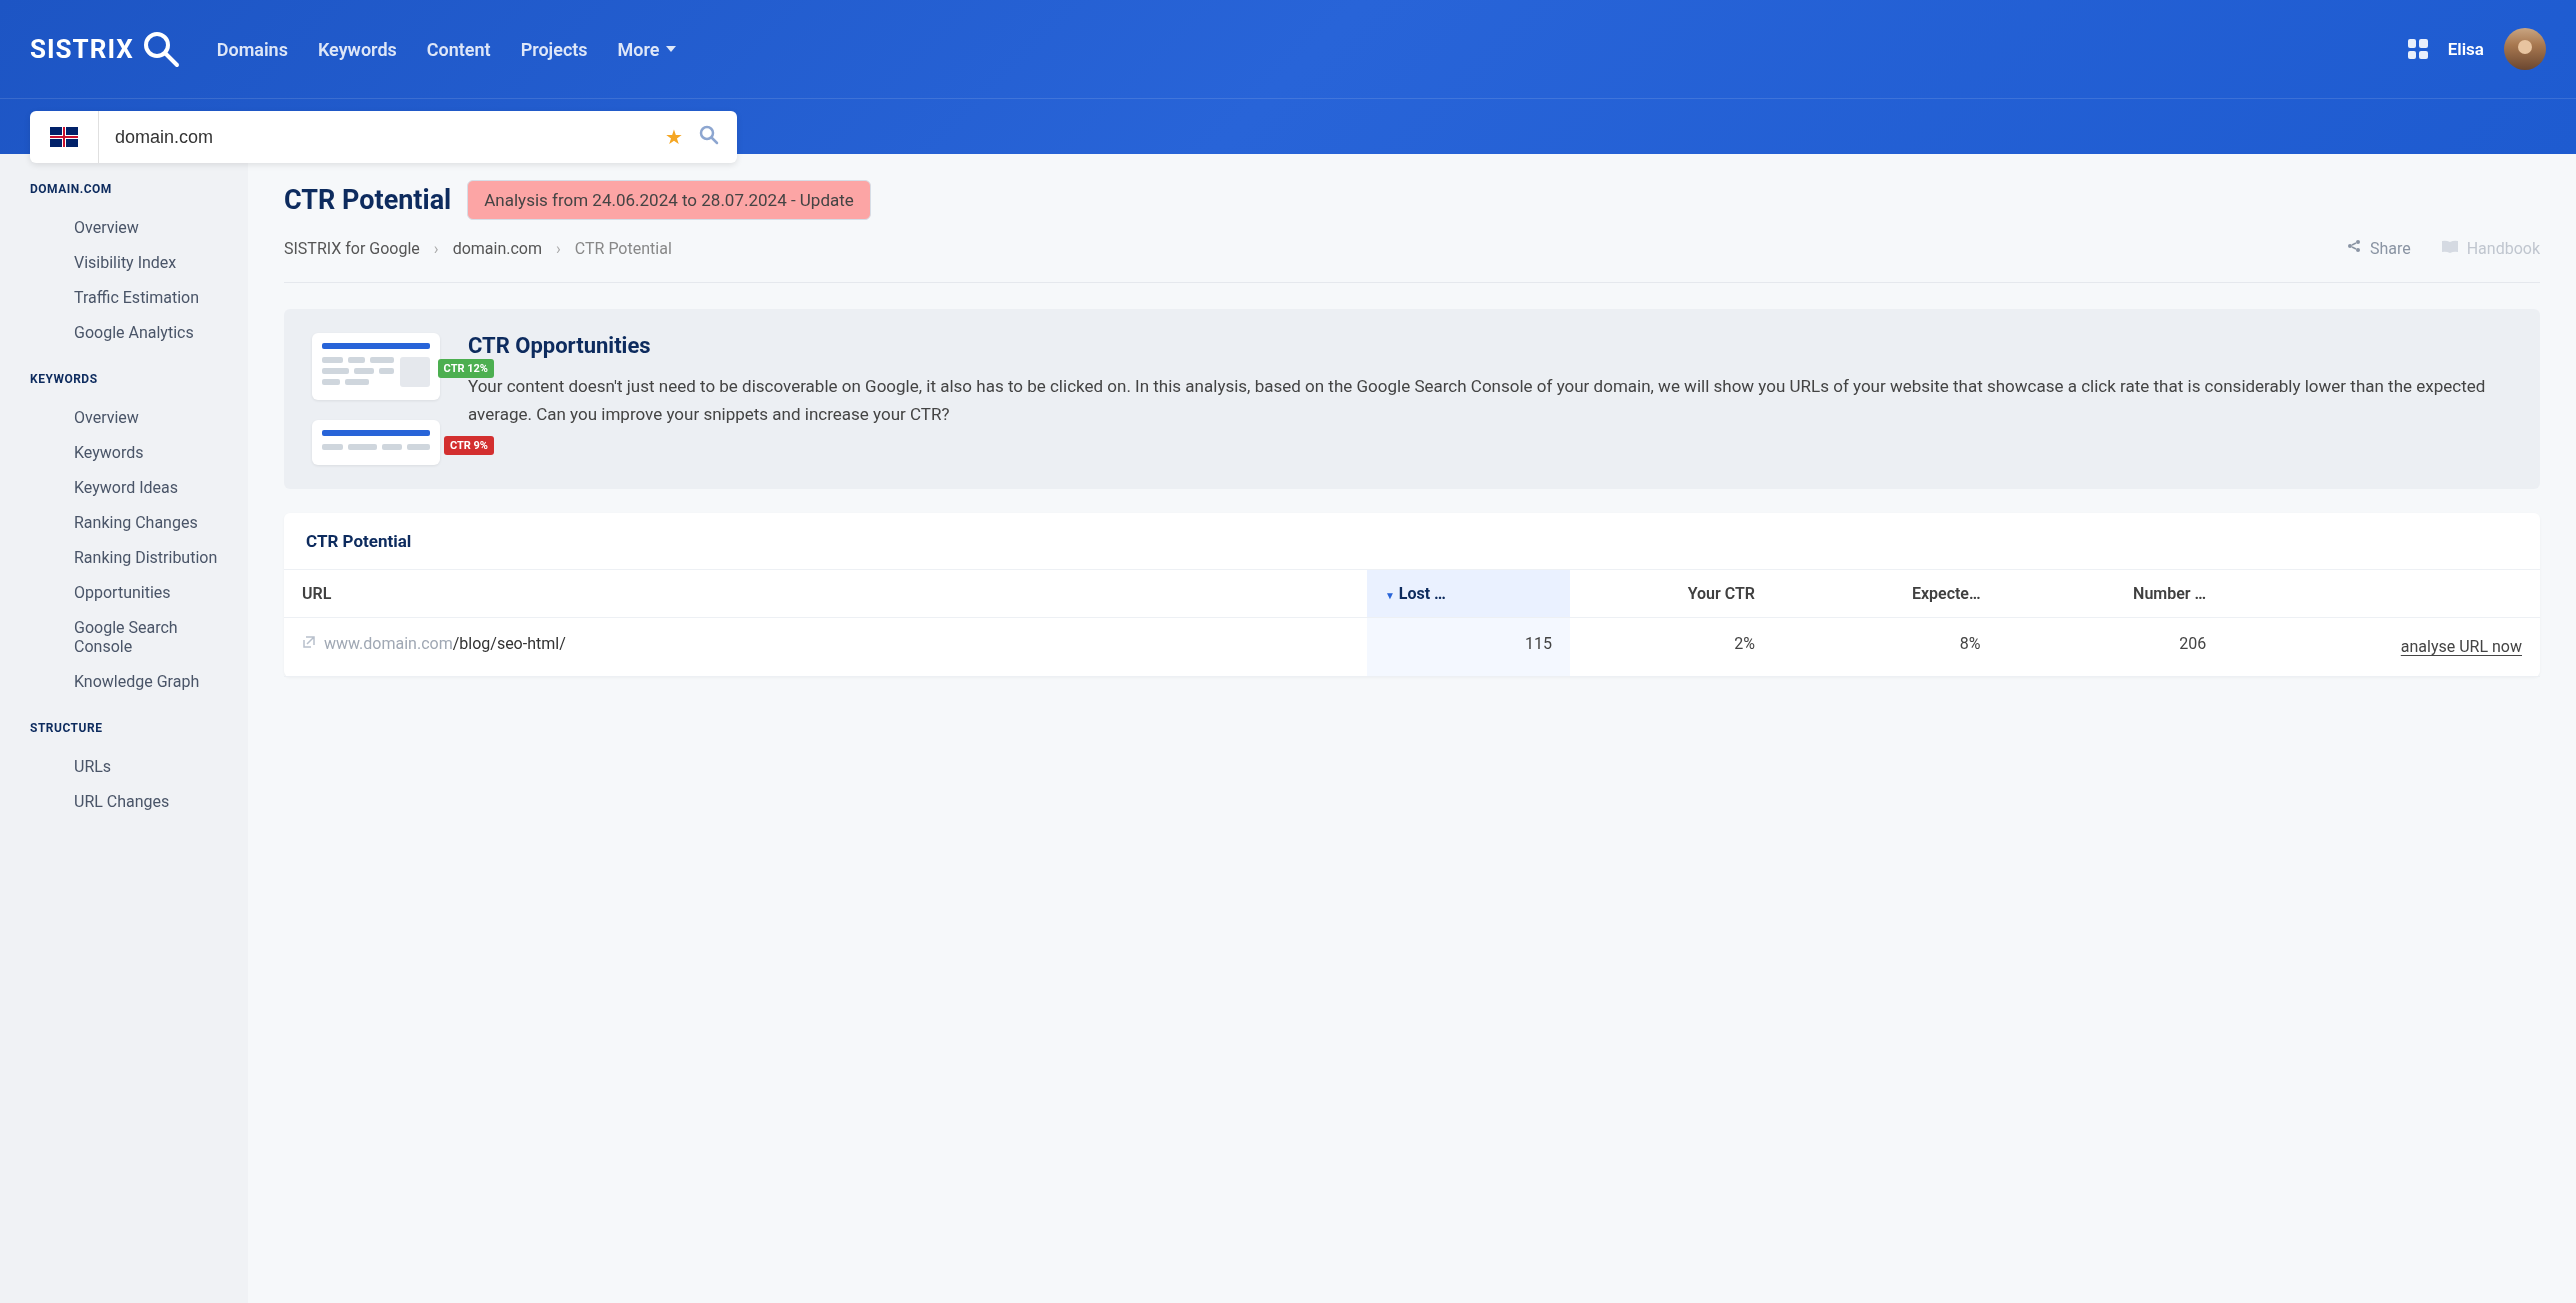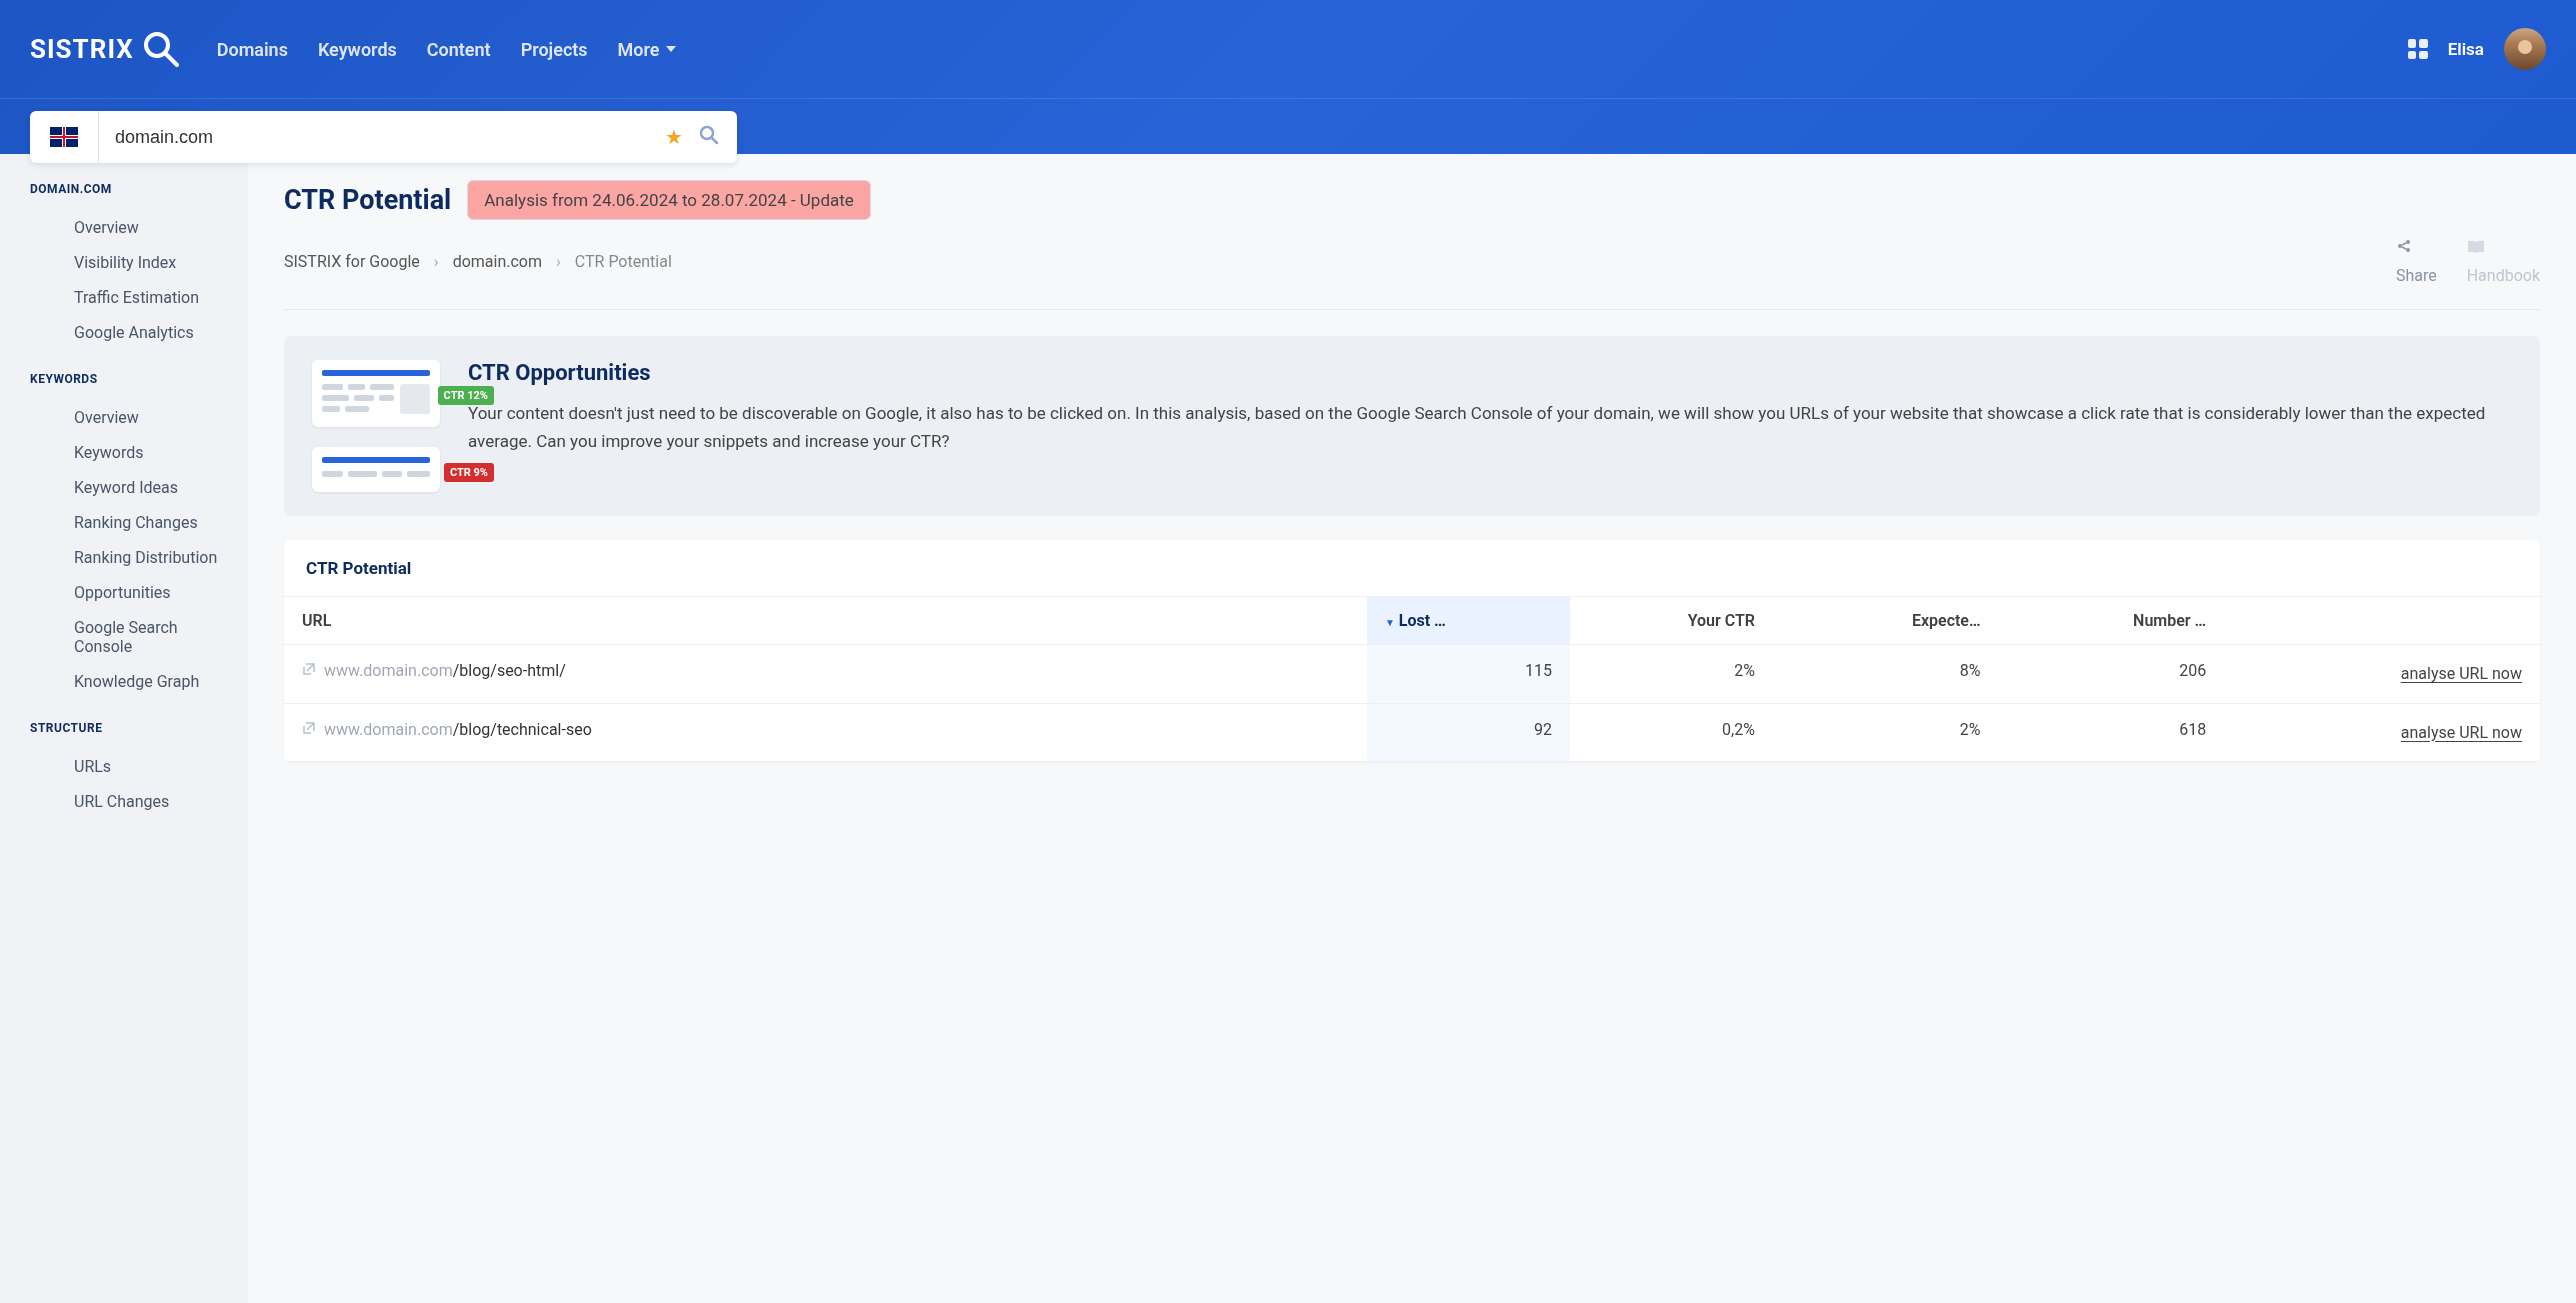--- a/index.html
+++ b/index.html
@@ -189,22 +189,22 @@
       align-items: center;
       gap: 14px;
       font-size: 16px;
       color: #555;
       flex: 1;
     }
     .crumb-sep { color: #aaa; }
     .crumb-current { color: #888; }
     .page-actions { display: flex; gap: 30px; align-items: center; }
     .action-link {
-      display: flex; align-items: flex-start; gap: 8px;
-      color: #8a94a3; font-size: 16px; cursor: pointer; flex-direction: column;
+      display: flex; align-items: flex-end; gap: 8px;
+      color: #8a94a3; font-size: 16px; cursor: pointer;
     }
     
     .opportunity-card {
       background: #eceff3;
       border-radius: 6px;
       padding: 24px 28px;
       margin-top: 26px;
       display: flex;
       gap: 28px;
     }
@@ -487,33 +487,18 @@
                     </svg></span>
         <span><span class="url-prefix">www.domain.com</span><span class="url-path">/blog/seo-html/</span></span>
       </div>
     </td>
     <td class="num sorted-col">115</td>
     <td class="num">2%</td>
     <td class="num">8%</td>
     <td class="num">206</td>
     <td class="analyse-link">analyse URL now</td>
   </tr>
-            <tr>
-    <td>
-      <div class="url-cell">
-        <span class="ext-icon"><svg width="14" height="14" viewBox="0 0 14 14">
-                      <path d="M4 2h8v8M12 2L5 9M2 5v7h7" stroke="#b8c0cc" stroke-width="1.5" fill="none"></path>
-                    </svg></span>
-        <span><span class="url-prefix">www.domain.com</span><span class="url-path">/blog/technical-seo</span></span>
-      </div>
-    </td>
-    <td class="num sorted-col">92</td>
-    <td class="num">0,2%</td>
-    <td class="num">2%</td>
-    <td class="num">618</td>
-    <td class="analyse-link">analyse URL now</td>
-  </tr>
           </tbody>
       </table>
     </div>
   </main>
 </div>
 
 
 </body></html>

